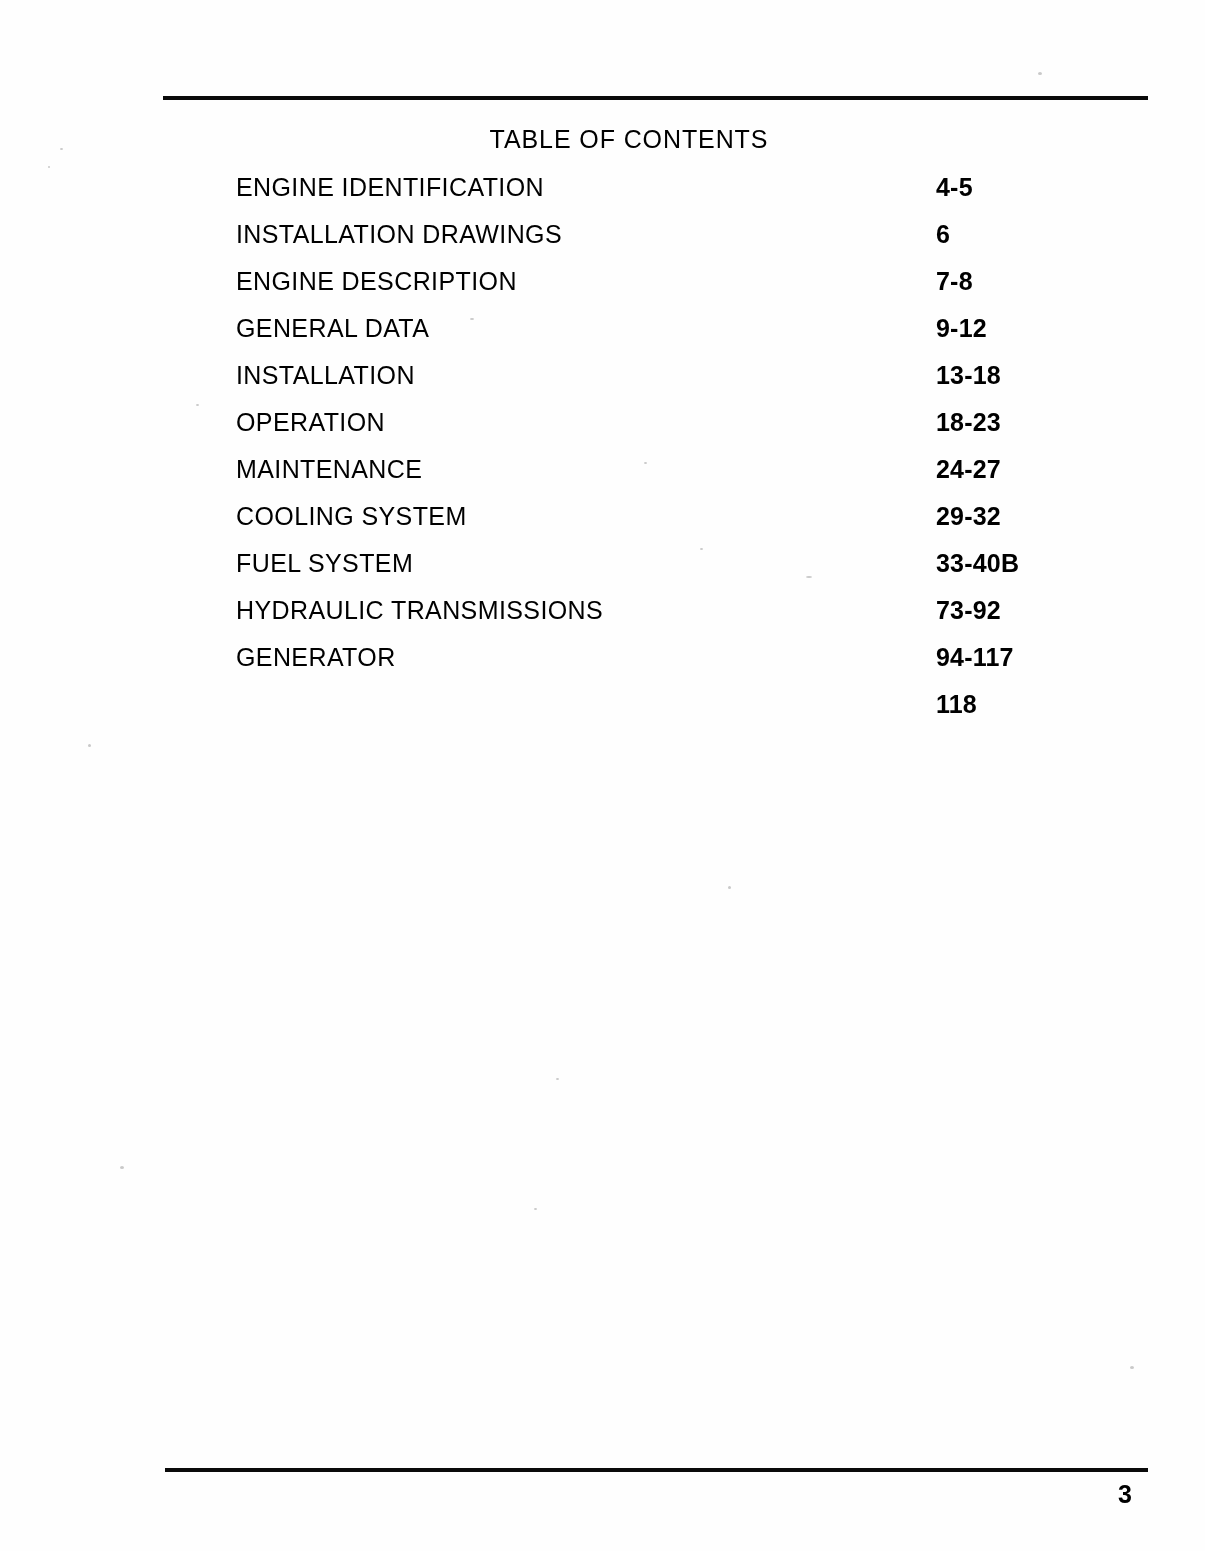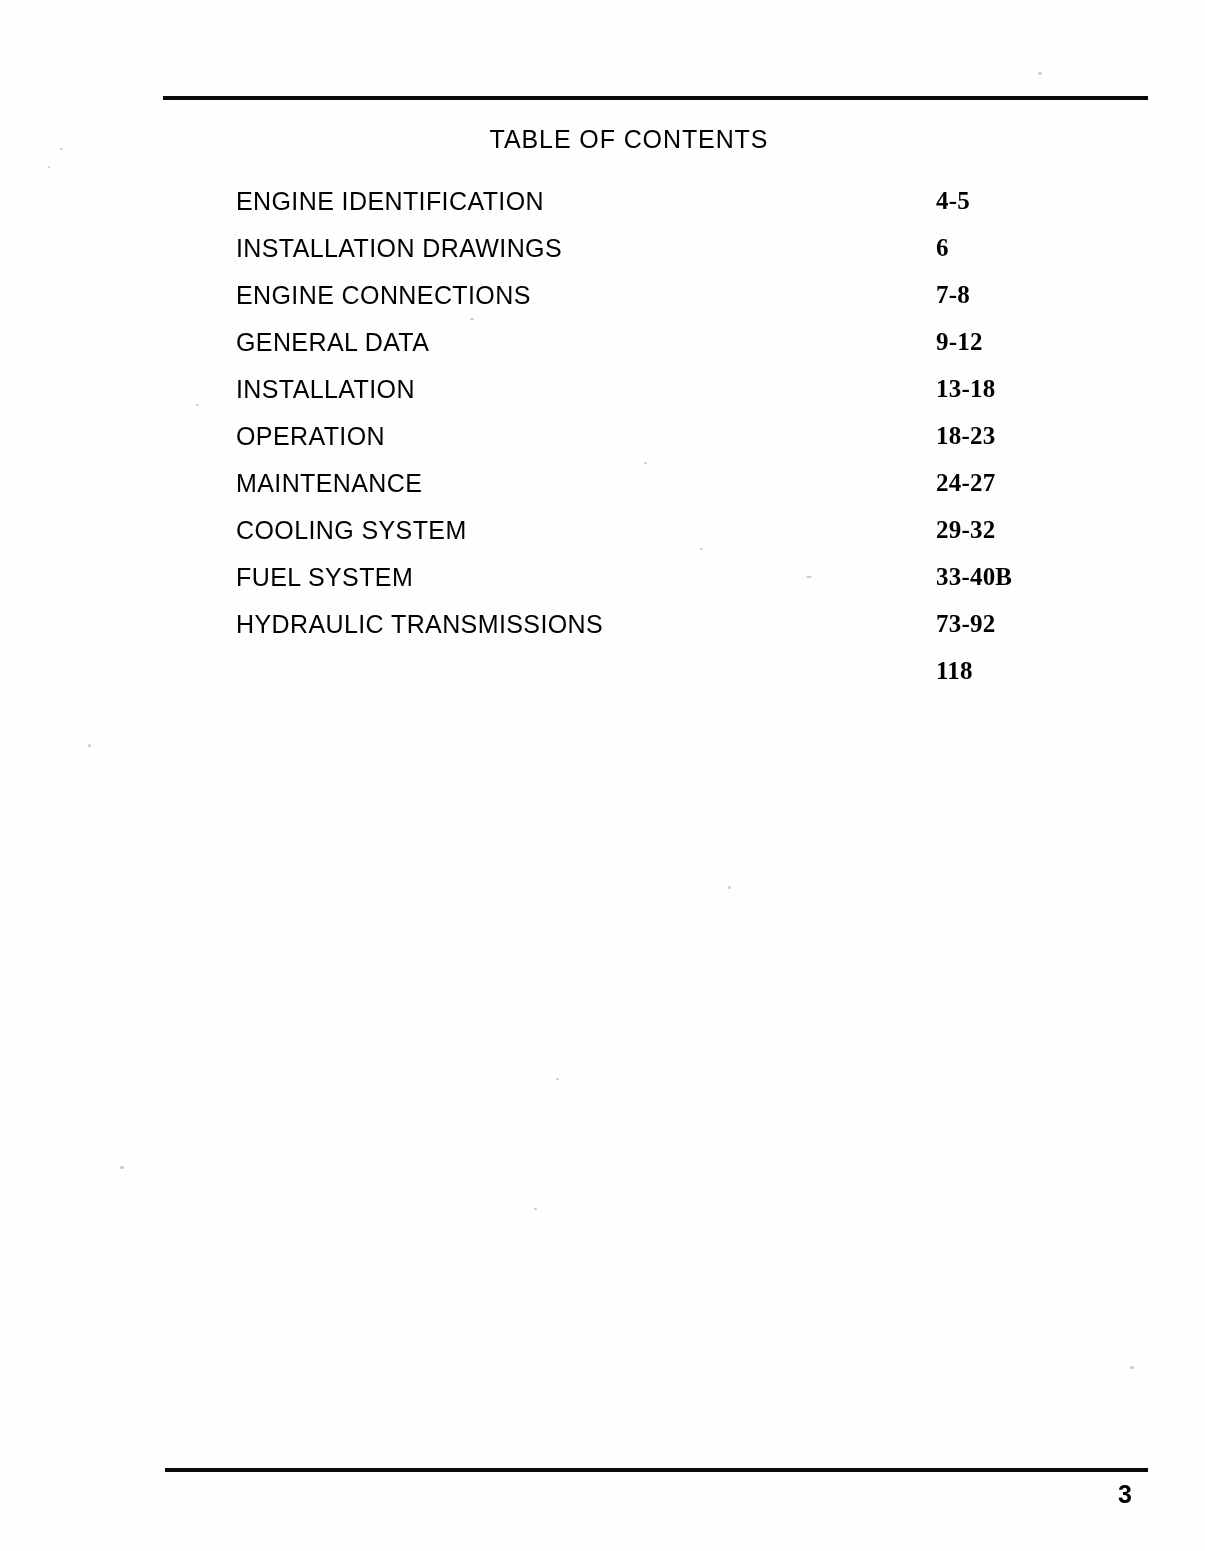--- a/index.html
+++ b/index.html
@@ -53,21 +53,21 @@
     font-size: 25px;
     letter-spacing: 0.9px;
     line-height: 1;
     white-space: nowrap;
   }
 
   
   .toc {
     position: absolute;
     left: 236px;
-    top: 188px;
+    top: 174px;
     width: 860px;
   }
   .toc-row {
     position: relative;
     height: 47px;
     line-height: 26px;
   }
   .toc-label {
     position: absolute;
     left: 0;
@@ -77,21 +77,20 @@
     white-space: nowrap;
   }
   .toc-pages {
     position: absolute;
     left: 700px;
     top: 0;
     font-size: 25px;
     font-weight: bold;
     letter-spacing: 0.2px;
     white-space: nowrap;
-    font-family: Liberation Serif, serif;
   }
 
   
   .folio {
     position: absolute;
     left: 1118px;
     top: 1482px;
     font-size: 25px;
     font-weight: bold;
     line-height: 1;
@@ -117,21 +116,21 @@
   <div class="toc" id="toc-list">
       <div class="toc-row">
         <span class="toc-label">ENGINE IDENTIFICATION</span>
         <span class="toc-pages">4-5</span>
       </div>
       <div class="toc-row">
         <span class="toc-label">INSTALLATION DRAWINGS</span>
         <span class="toc-pages">6</span>
       </div>
       <div class="toc-row">
-        <span class="toc-label">ENGINE CONNECTIONS</span>
+        <span class="toc-label">ENGINE DESCRIPTION</span>
         <span class="toc-pages">7-8</span>
       </div>
       <div class="toc-row">
         <span class="toc-label">GENERAL DATA</span>
         <span class="toc-pages">9-12</span>
       </div>
       <div class="toc-row">
         <span class="toc-label">INSTALLATION</span>
         <span class="toc-pages">13-18</span>
       </div>
@@ -149,20 +148,24 @@
       </div>
       <div class="toc-row">
         <span class="toc-label">FUEL SYSTEM</span>
         <span class="toc-pages">33-40B</span>
       </div>
       <div class="toc-row">
         <span class="toc-label">HYDRAULIC TRANSMISSIONS</span>
         <span class="toc-pages">73-92</span>
       </div>
       <div class="toc-row">
+        <span class="toc-label">GENERATOR</span>
+        <span class="toc-pages">94-117</span>
+      </div>
+      <div class="toc-row">
         <span class="toc-pages">118</span>
       </div>
     </div>
 
   <div class="rule rule-bottom"></div>
 
   <div class="folio">3</div>
 
   <div class="speck" style="left:60px;  top:148px; width:3px; height:2px;"></div>
   <div class="speck" style="left:48px;  top:166px; width:2px; height:2px;"></div>

